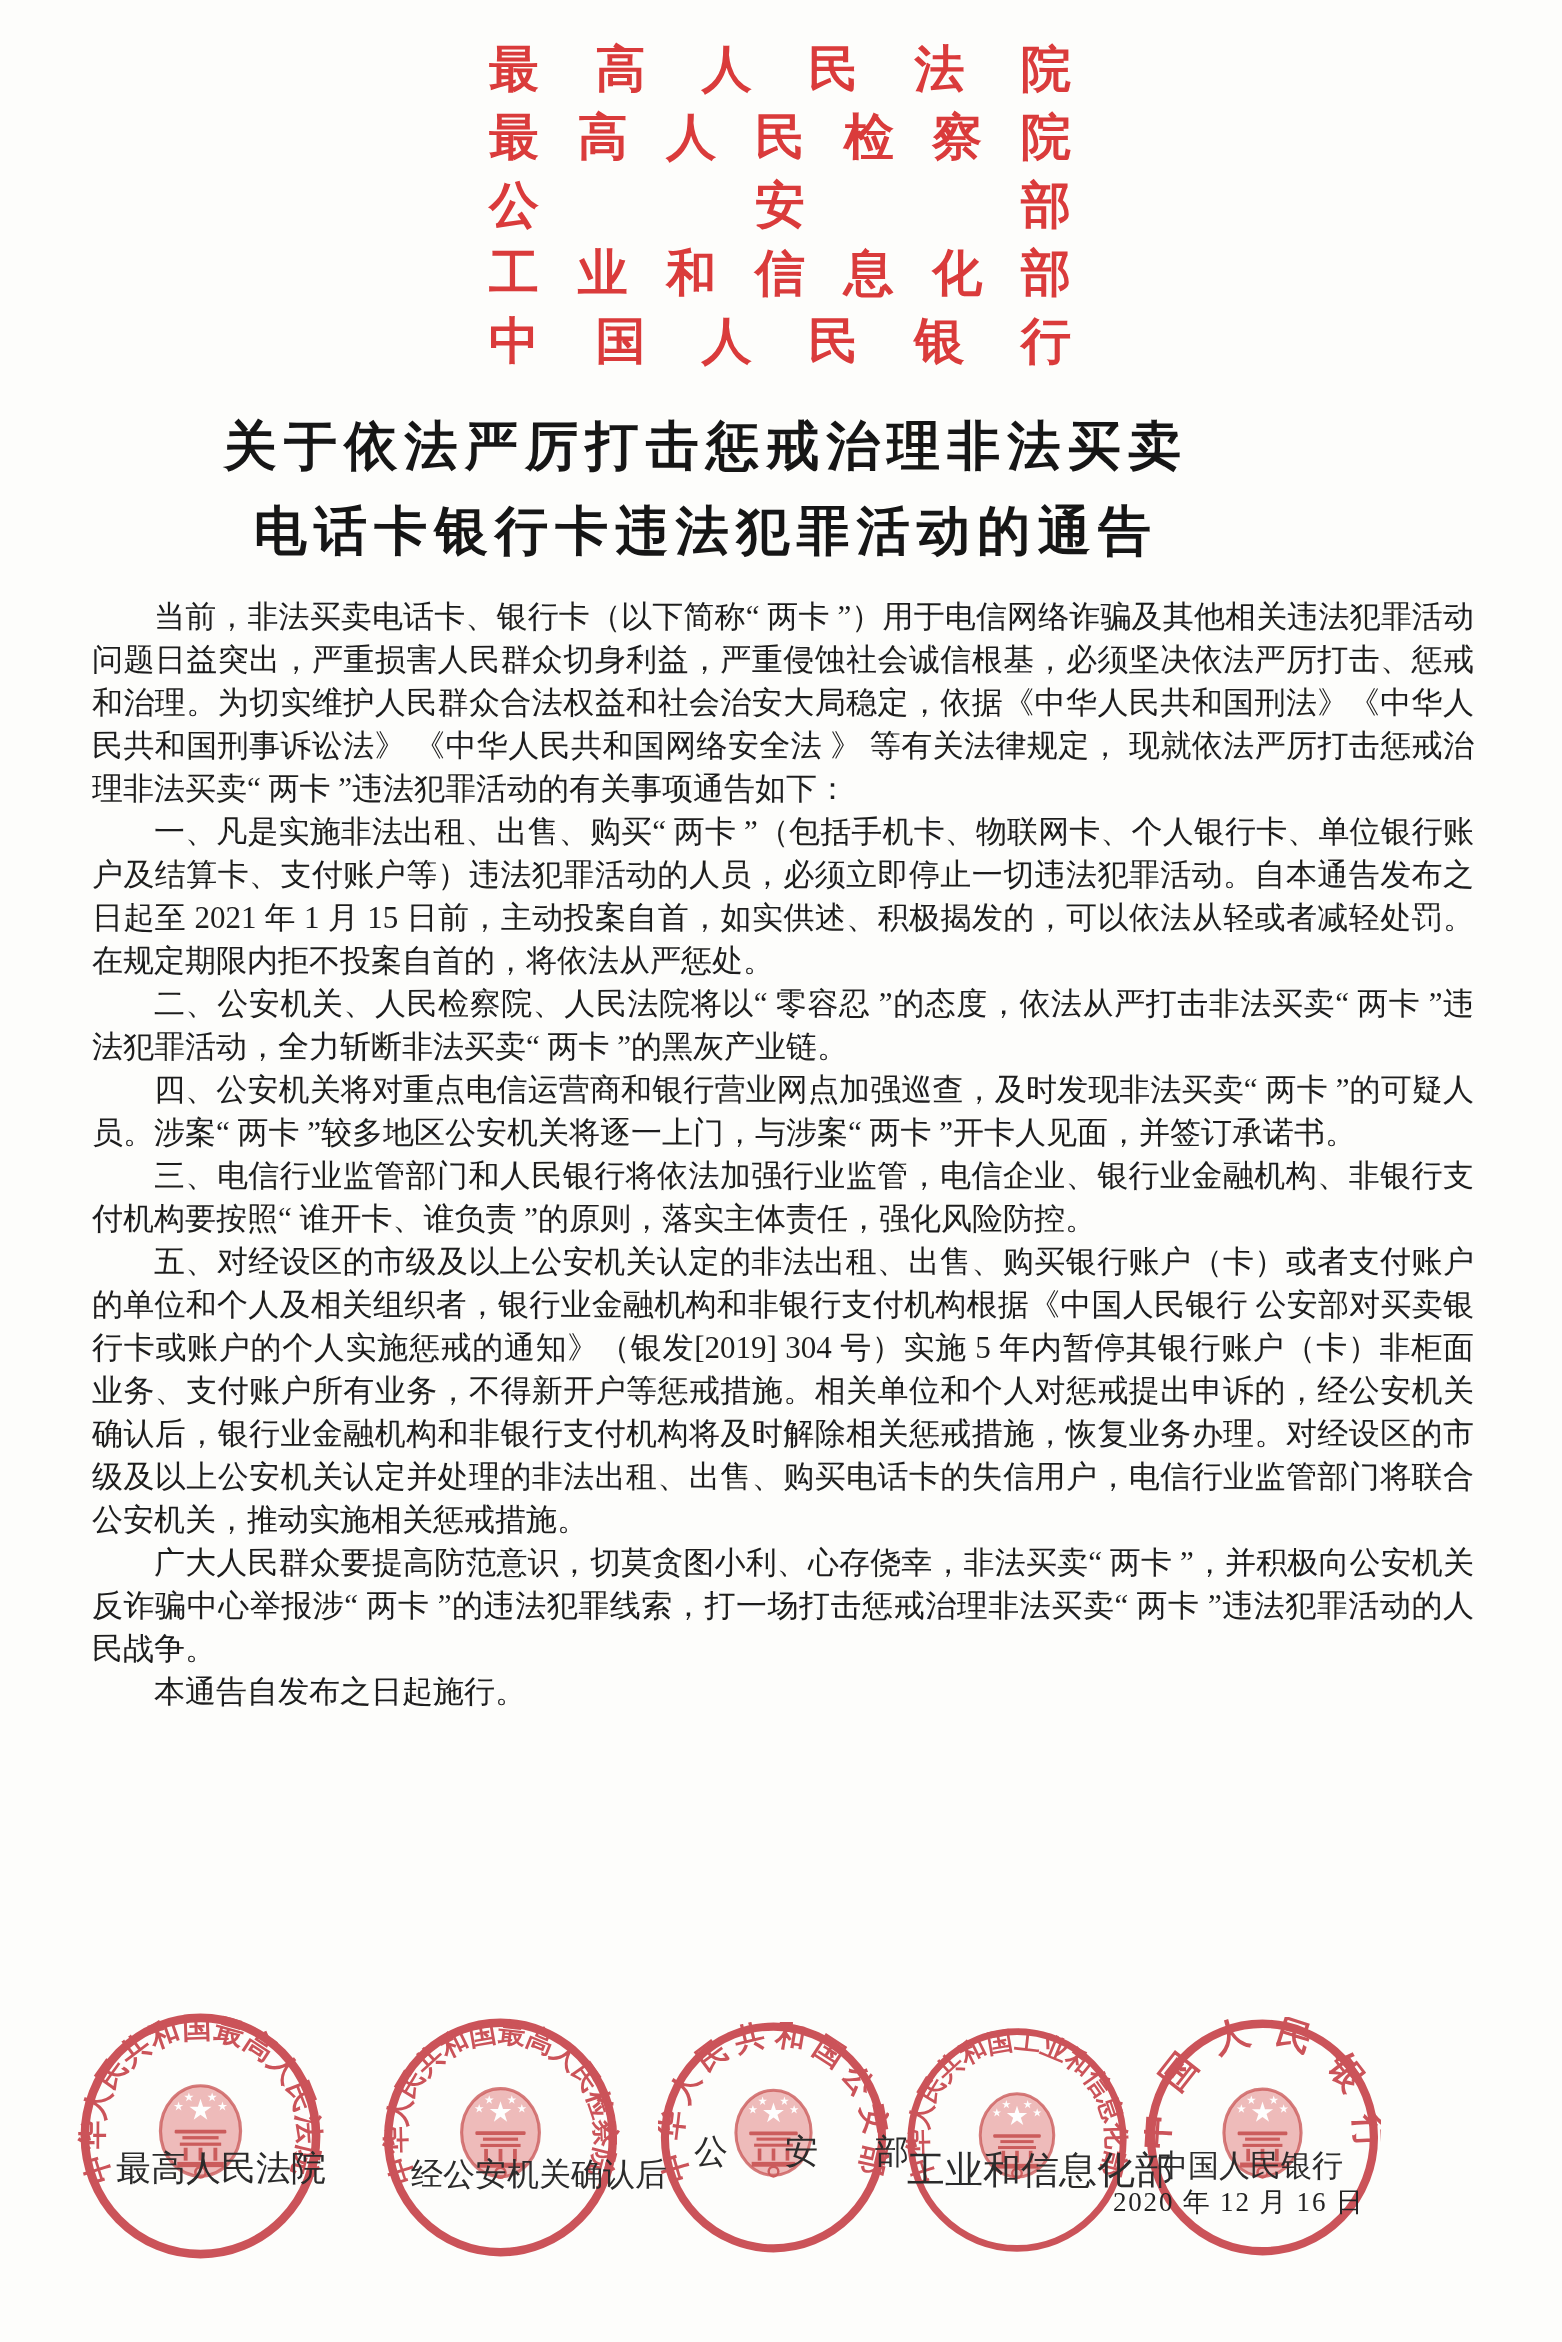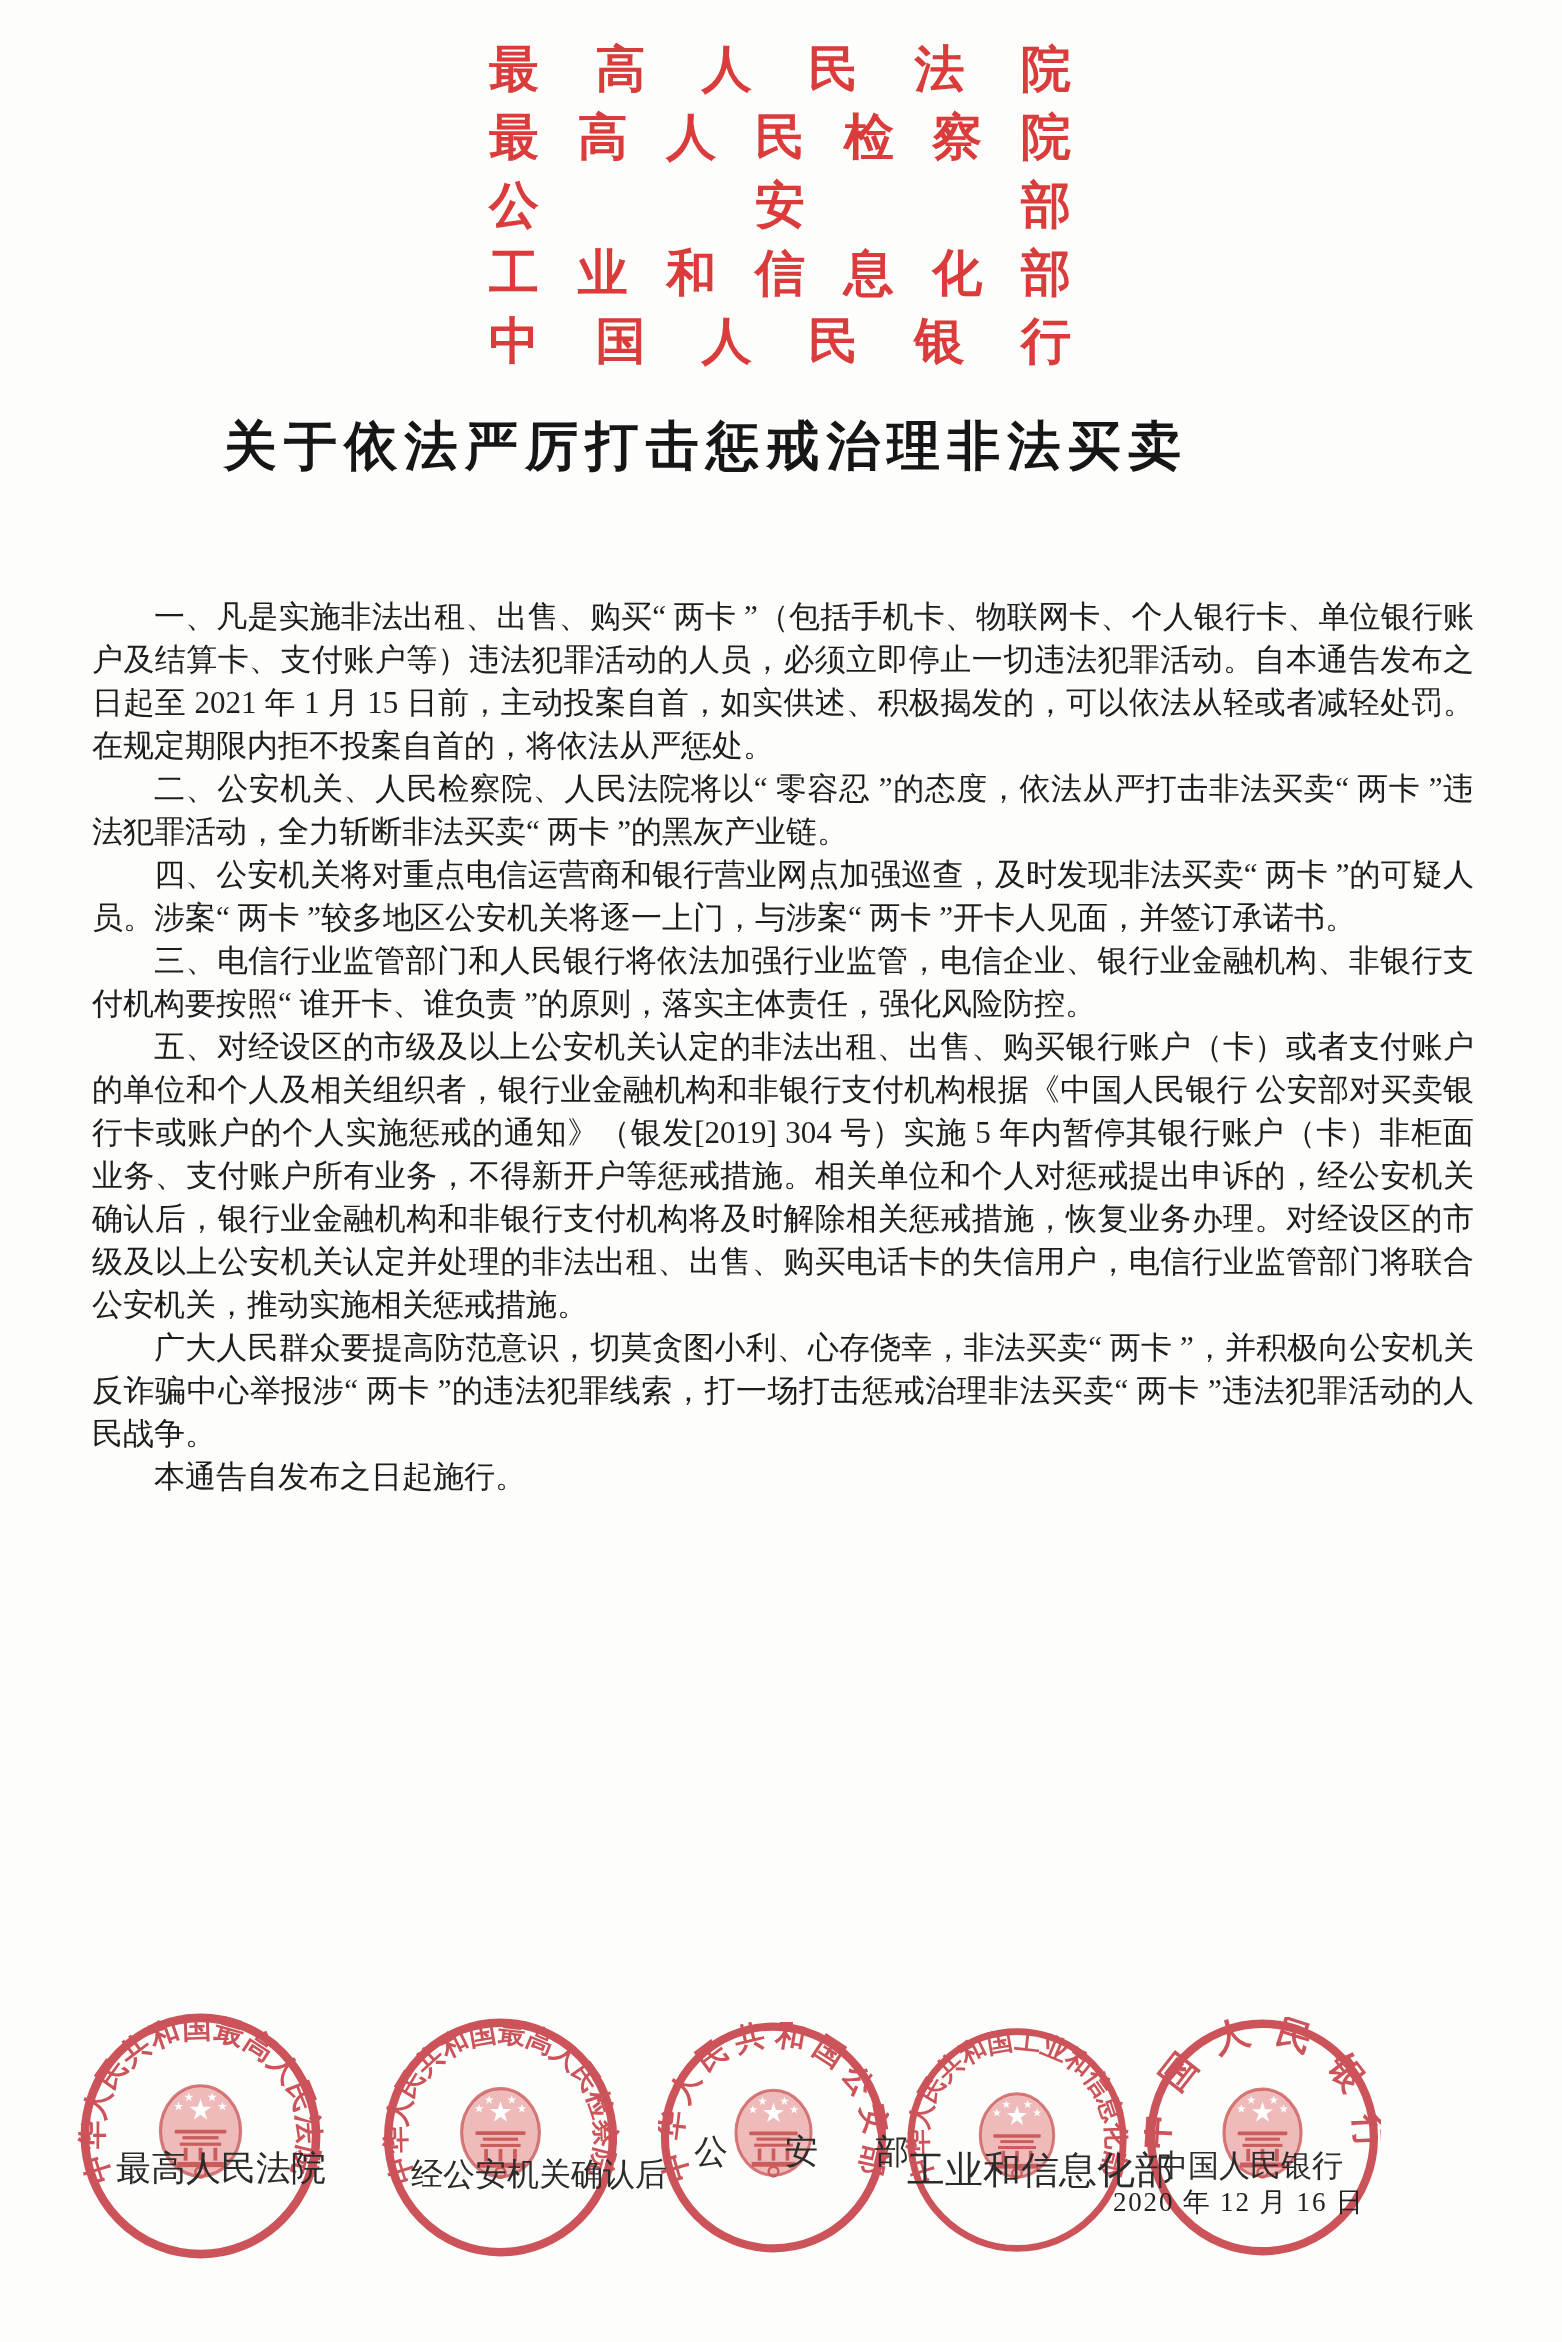--- a/index.html
+++ b/index.html
@@ -119,22 +119,24 @@
         <span>中</span>
         <span>国</span>
         <span>人</span>
         <span>民</span>
         <span>银</span>
         <span>行</span>
       </div>
   </div>
 
   <div class="doc-title l1">关于依法严厉打击惩戒治理非法买卖</div>
+  <div class="doc-title l2">电话卡银行卡违法犯罪活动的通告</div>
 
   <div class="doc-body">
+    <p>当前，非法买卖电话卡、银行卡（以下简称“ 两卡 ”）用于电信网络诈骗及其他相关违法犯罪活动问题日益突出，严重损害人民群众切身利益，严重侵蚀社会诚信根基，必须坚决依法严厉打击、惩戒和治理。为切实维护人民群众合法权益和社会治安大局稳定，依据《中华人民共和国刑法》《中华人民共和国刑事诉讼法》 《中华人民共和国网络安全法 》 等有关法律规定， 现就依法严厉打击惩戒治理非法买卖“ 两卡 ”违法犯罪活动的有关事项通告如下：</p>
     <p>一、凡是实施非法出租、出售、购买“ 两卡 ”（包括手机卡、物联网卡、个人银行卡、单位银行账户及结算卡、支付账户等）违法犯罪活动的人员，必须立即停止一切违法犯罪活动。自本通告发布之日起至 2021 年 1 月 15 日前，主动投案自首，如实供述、积极揭发的，可以依法从轻或者减轻处罚。 在规定期限内拒不投案自首的，将依法从严惩处。</p>
     <p>二、公安机关、人民检察院、人民法院将以“ 零容忍 ”的态度，依法从严打击非法买卖“ 两卡 ”违法犯罪活动，全力斩断非法买卖“ 两卡 ”的黑灰产业链。</p>
     <p>四、公安机关将对重点电信运营商和银行营业网点加强巡查，及时发现非法买卖“ 两卡 ”的可疑人员。涉案“ 两卡 ”较多地区公安机关将逐一上门，与涉案“ 两卡 ”开卡人见面，并签订承诺书。</p>
     <p>三、电信行业监管部门和人民银行将依法加强行业监管，电信企业、银行业金融机构、非银行支付机构要按照“ 谁开卡、谁负责 ”的原则，落实主体责任，强化风险防控。</p>
     <p>五、对经设区的市级及以上公安机关认定的非法出租、出售、购买银行账户（卡）或者支付账户的单位和个人及相关组织者，银行业金融机构和非银行支付机构根据《中国人民银行 公安部对买卖银行卡或账户的个人实施惩戒的通知》（银发[2019] 304 号）实施 5 年内暂停其银行账户（卡）非柜面业务、支付账户所有业务，不得新开户等惩戒措施。相关单位和个人对惩戒提出申诉的，经公安机关确认后，银行业金融机构和非银行支付机构将及时解除相关惩戒措施，恢复业务办理。对经设区的市级及以上公安机关认定并处理的非法出租、出售、购买电话卡的失信用户，电信行业监管部门将联合公安机关，推动实施相关惩戒措施。</p>
     <p>广大人民群众要提高防范意识，切莫贪图小利、心存侥幸，非法买卖“ 两卡 ”，并积极向公安机关反诈骗中心举报涉“ 两卡 ”的违法犯罪线索，打一场打击惩戒治理非法买卖“ 两卡 ”违法犯罪活动的人民战争。</p>
     <p>本通告自发布之日起施行。</p>
   </div>
 
   <div class="sig-label" style="left:116px;top:2145px;font-size:35px;">最高人民法院</div>

